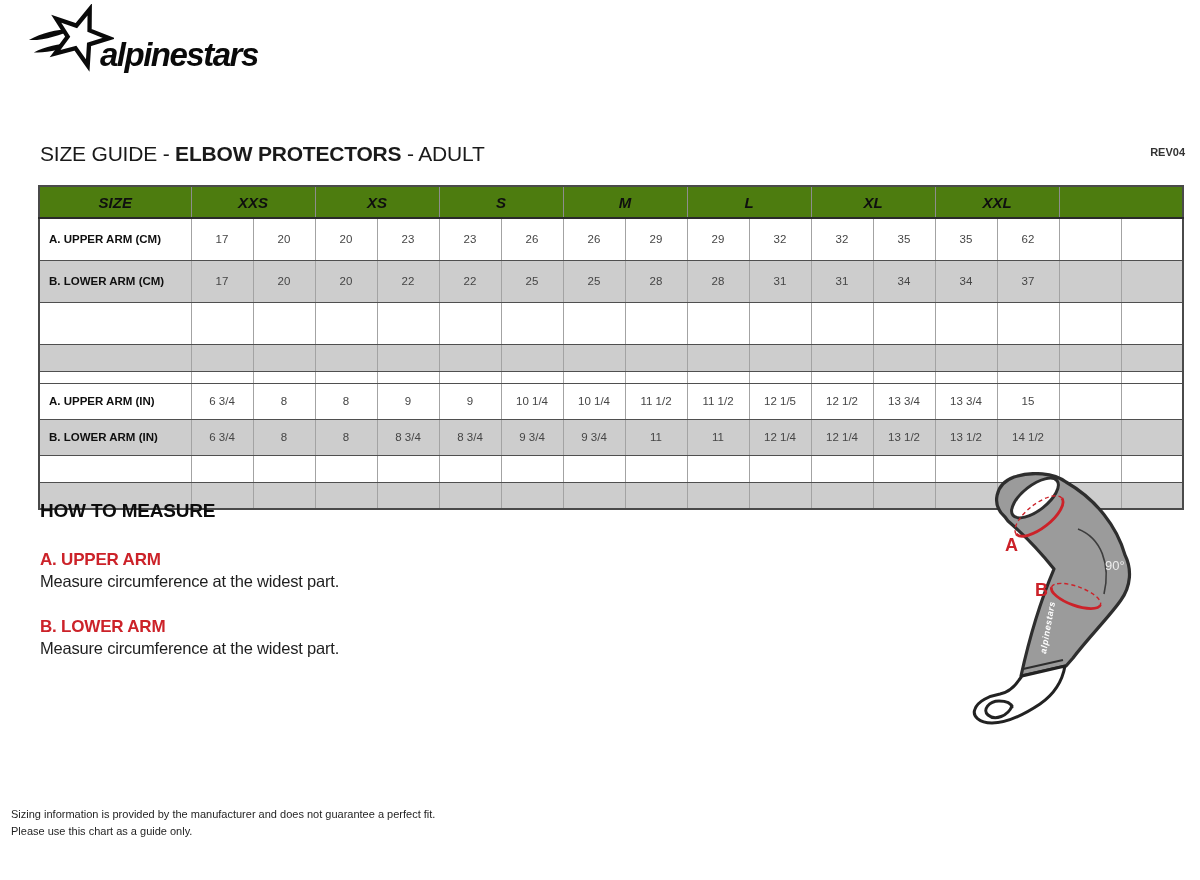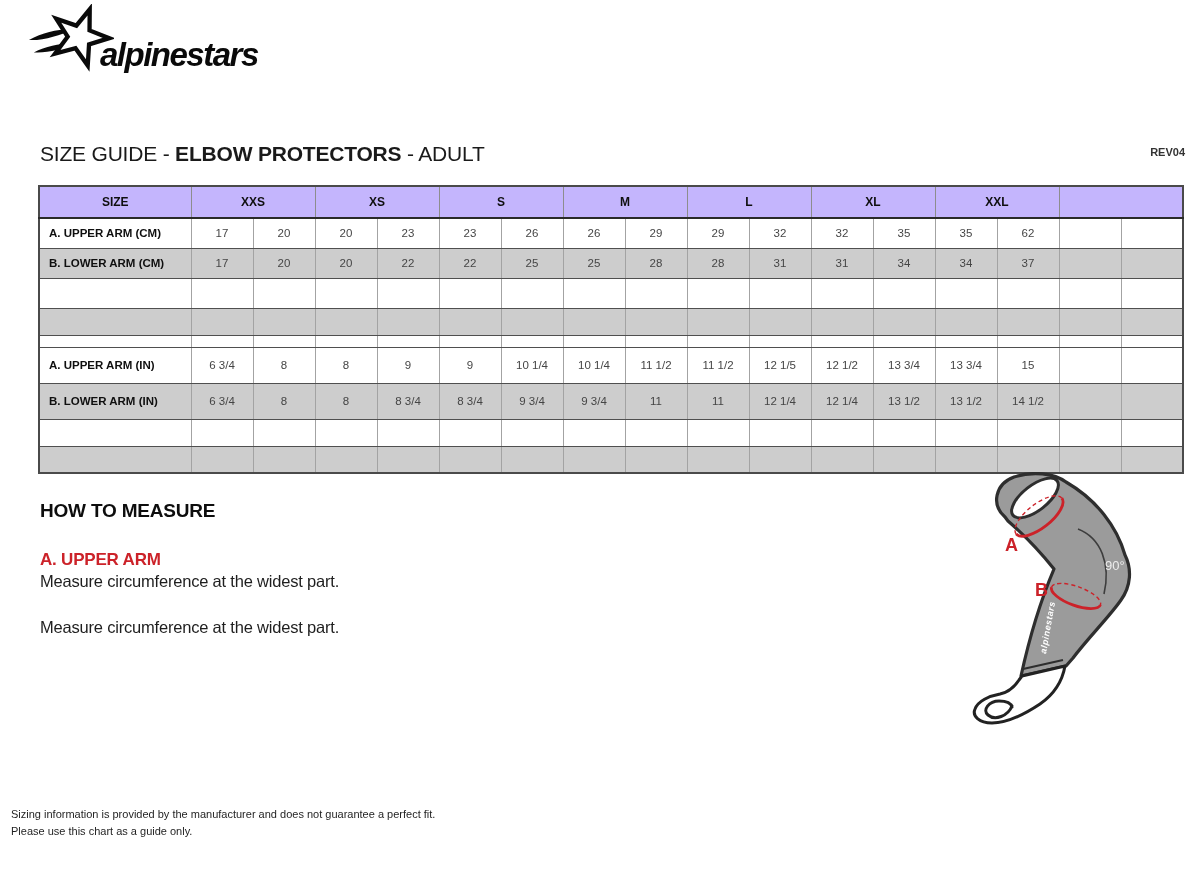--- a/index.html
+++ b/index.html
@@ -23,29 +23,29 @@
   table.size-table{
     position:absolute;left:38px;top:185px;border-collapse:collapse;table-layout:fixed;
     border:2px solid #4a4a4a;
   }
   .size-table th,.size-table td{
     padding:0;text-align:center;vertical-align:middle;
     border:1px solid #a3a3a3;border-top-color:#4f4f4f;border-bottom-color:#4f4f4f;
     font-size:11.5px;color:#454545;background:#fff;
   }
   .size-table thead th{
-    background:#c4b5fd;color:#0f0f0f;font-weight:bold;font-size:12px;
-    border-color:#8d8d8d;border-bottom:2px solid #2a2a2a;
+    background:#4d7c0f;color:#0f0f0f;font-weight:bold;font-size:15px;
+    border-color:#8d8d8d;border-bottom:2px solid #2a2a2a;font-style:italic;
   }
   .size-table .row-label{
     text-align:left;padding-left:9px;font-weight:bold;color:#0f0f0f;font-size:11.5px;
   }
   .size-table tr.r-gray td{background:#cdcdcd;}
   .size-table tr.r-h33{height:32px;}
-  .size-table tr.r-h30{height:30px;margin-left:12px;}
+  .size-table tr.r-h30{height:42px;margin-left:12px;}
   .size-table tr.r-h29{height:36px;}
   .size-table tr.r-h27{height:27px;}
   .size-table tr.r-thin{height:12px;}
   
   .howto{position:absolute;left:40px;top:500px;}
   .howto h2{margin:0 0 27px 0;font-size:19px;font-weight:bold;color:#0d0d0d;letter-spacing:-0.2px;}
   .measure-item{margin-bottom:23px;}
   .measure-item .m-label{font-size:17px;font-weight:bold;color:#cc2229;line-height:21px;letter-spacing:-0.2px;}
   .measure-item .m-desc{font-size:16.5px;color:#1e1e1e;line-height:23px;letter-spacing:-0.2px;}
   
@@ -265,20 +265,21 @@
   </tbody>
 </table>
 
 <div class="howto">
   <h2>HOW TO MEASURE</h2>
   <div class="measure-item">
     <div class="m-label">A. UPPER ARM</div>
     <div class="m-desc">Measure circumference at the widest part.</div>
   </div>
   <div class="measure-item">
+    <div class="m-label">B. LOWER ARM</div>
     <div class="m-desc">Measure circumference at the widest part.</div>
   </div>
 </div>
 
 <svg class="arm-diagram" width="178" height="272" viewBox="0 0 178 272">
 
   <path d="M104,10 C135,28 155,55 163,83 C170,97 169,114 159,128 C148,144 126,166 111,186 L104,194 L59,204 C66,172 78,130 92,97 C80,82 61,62 46,49 L43,45 C29,33 33,12 52,5 C70,-1 92,1 104,10 Z" fill="#9b9b9b" stroke="#2e2e2e" stroke-width="3.2" stroke-linejoin="round"></path>
 
   <path d="M116,57 C139,66 149,92 142,122" fill="none" stroke="#3d3d3d" stroke-width="1.6"></path>
 

